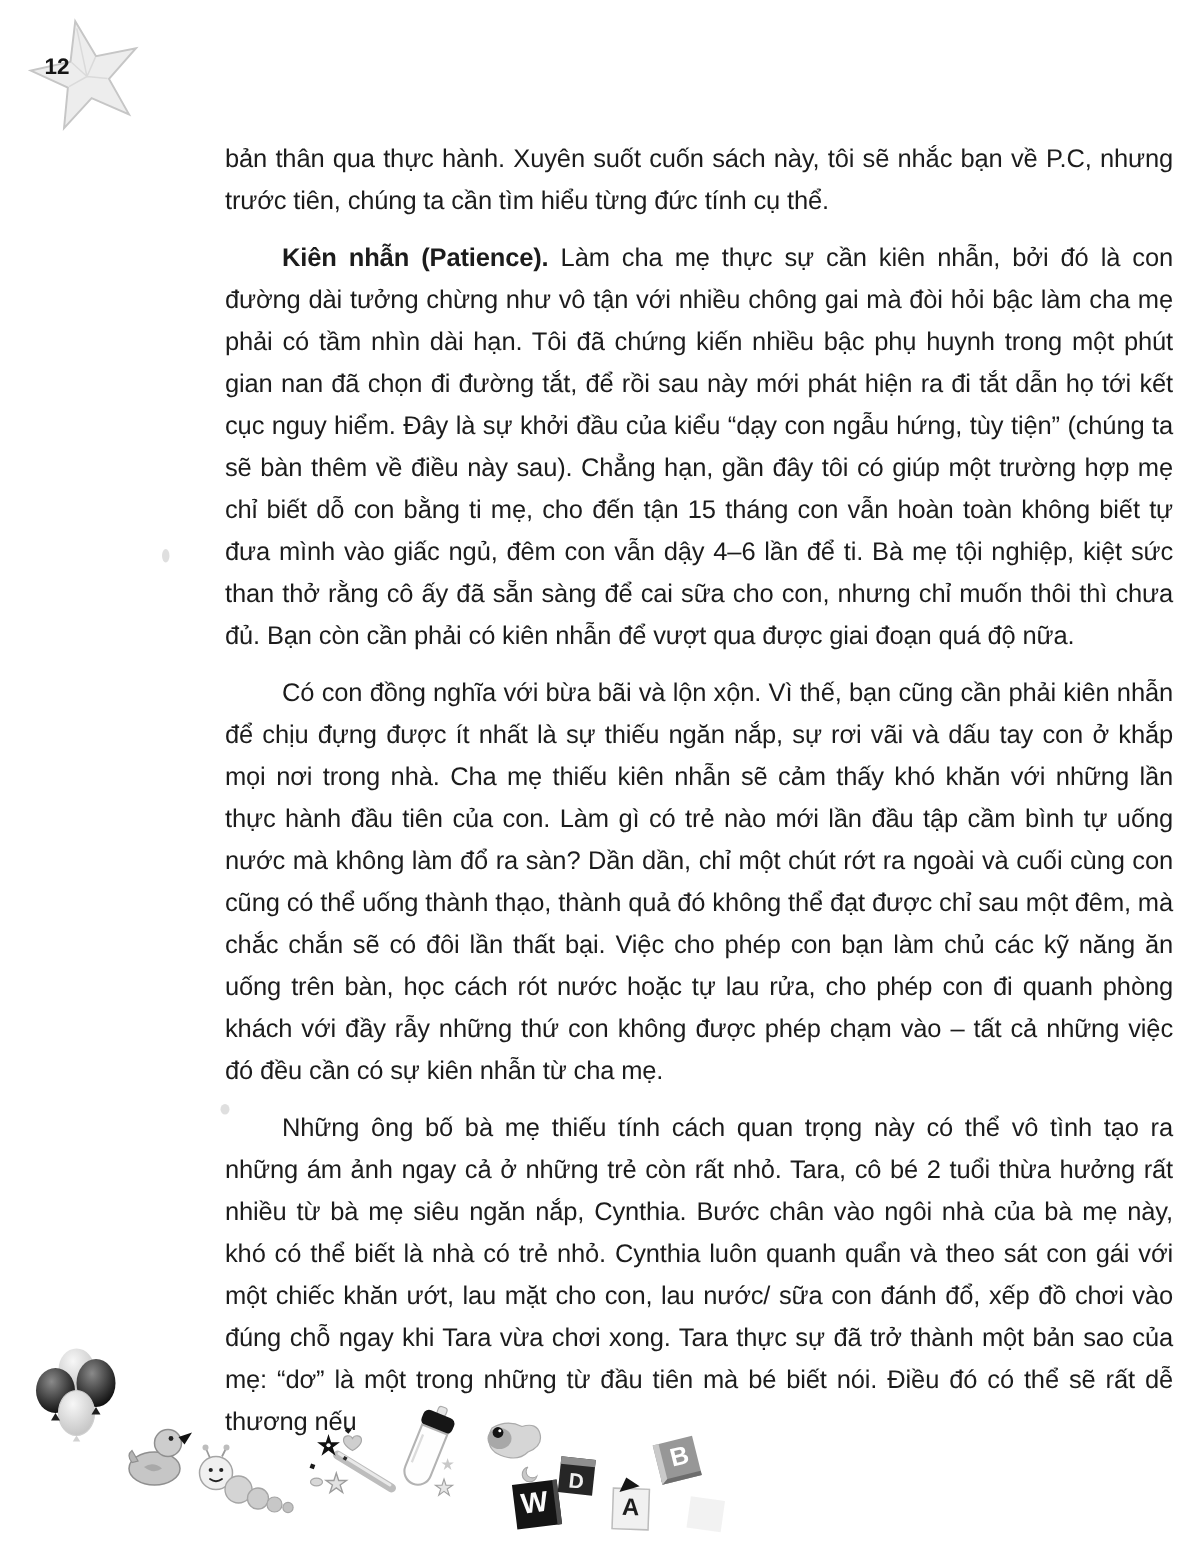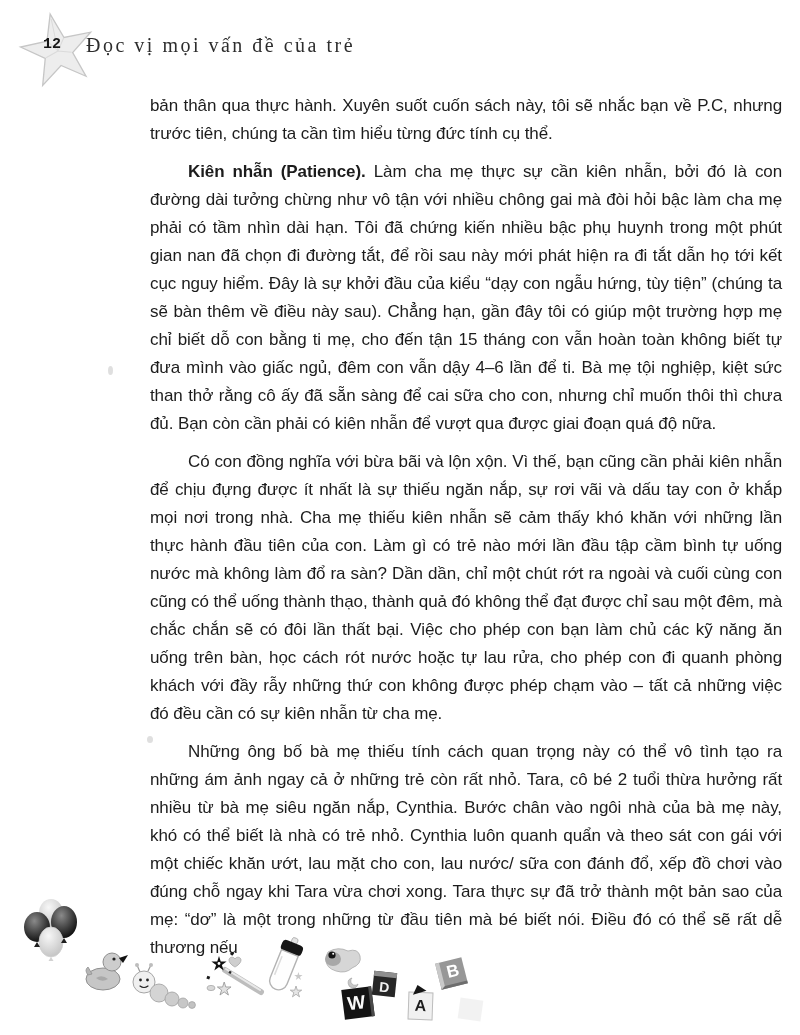--- a/index.html
+++ b/index.html
@@ -10,23 +10,23 @@
     overflow:hidden;
     font-family:"Liberation Sans", sans-serif;
     color:#1c1c1c;
     -webkit-font-smoothing:antialiased;
   }
   
   .page-header{position:absolute;left:0;top:0;width:800px;height:90px;}
   .star-badge{position:absolute;left:14px;top:10px;width:88px;height:82px;}
   .star-badge svg{display:block;width:100%;height:100%;transform:rotate(-12deg);}
   .page-number{
-    position:absolute;left:34px;top:36px;width:36px;
+    position:absolute;left:20px;top:36px;width:36px;
     text-align:center;
-    font-family:Liberation Mono, monospace;
+    font-family:Liberation Sans, sans-serif;
     font-weight:bold;font-size:15px;color:#151515;
   }
   .header-title{
     position:absolute;left:86px;top:34px;
     font-family:"Liberation Serif", serif;
     font-size:20px;letter-spacing:2.5px;color:#2d2d2d;
     white-space:nowrap;
   }
   
   .text-column{
@@ -69,21 +69,20 @@
 <body>
 
 <div class="page-header">
   <div class="star-badge">
     <svg viewBox="0 0 100 100" aria-hidden="true">
       <path d="M50 4 L60.6 35.4 L93.7 35.8 L67.1 55.6 L77 87.2 L50 68 L23 87.2 L32.9 55.6 L6.3 35.8 L39.4 35.4 Z" fill="#ededed" stroke="#c6c6c6" stroke-width="1.6"></path>
       <path d="M50 10 L50 50 M60 36 L50 50 M40 36 L50 50 M66 55 L50 50 M34 55 L50 50" stroke="#dadada" stroke-width="1.2" fill="none"></path>
     </svg>
   </div>
   <div class="page-number">12</div>
-  <div class="header-title">Đọc vị mọi vấn đề của trẻ</div>
 </div>
 
 <div class="text-column">
   <p class="para">
     <span>bản thân qua thực hành. Xuyên suốt cuốn sách này, tôi sẽ nhắc bạn về P.C, nhưng trước tiên, chúng ta cần tìm hiểu từng đức tính cụ thể.</span>
   </p>
   <p class="para indent">
     <span class="lead">Kiên nhẫn (Patience).</span><span> Làm cha mẹ thực sự cần kiên nhẫn, bởi đó là con đường dài tưởng chừng như vô tận với nhiều chông gai mà đòi hỏi bậc làm cha mẹ phải có tầm nhìn dài hạn. Tôi đã chứng kiến nhiều bậc phụ huynh trong một phút gian nan đã chọn đi đường tắt, để rồi sau này mới phát hiện ra đi tắt dẫn họ tới kết cục nguy hiểm. Đây là sự khởi đầu của kiểu “dạy con ngẫu hứng, tùy tiện” (chúng ta sẽ bàn thêm về điều này sau). Chẳng hạn, gần đây tôi có giúp một trường hợp mẹ chỉ biết dỗ con bằng ti mẹ, cho đến tận 15 tháng con vẫn hoàn toàn không biết tự đưa mình vào giấc ngủ, đêm con vẫn dậy 4–6 lần để ti. Bà mẹ tội nghiệp, kiệt sức than thở rằng cô ấy đã sẵn sàng để cai sữa cho con, nhưng chỉ muốn thôi thì chưa đủ. Bạn còn cần phải có kiên nhẫn để vượt qua được giai đoạn quá độ nữa.</span>
   </p>
   <p class="para indent">

